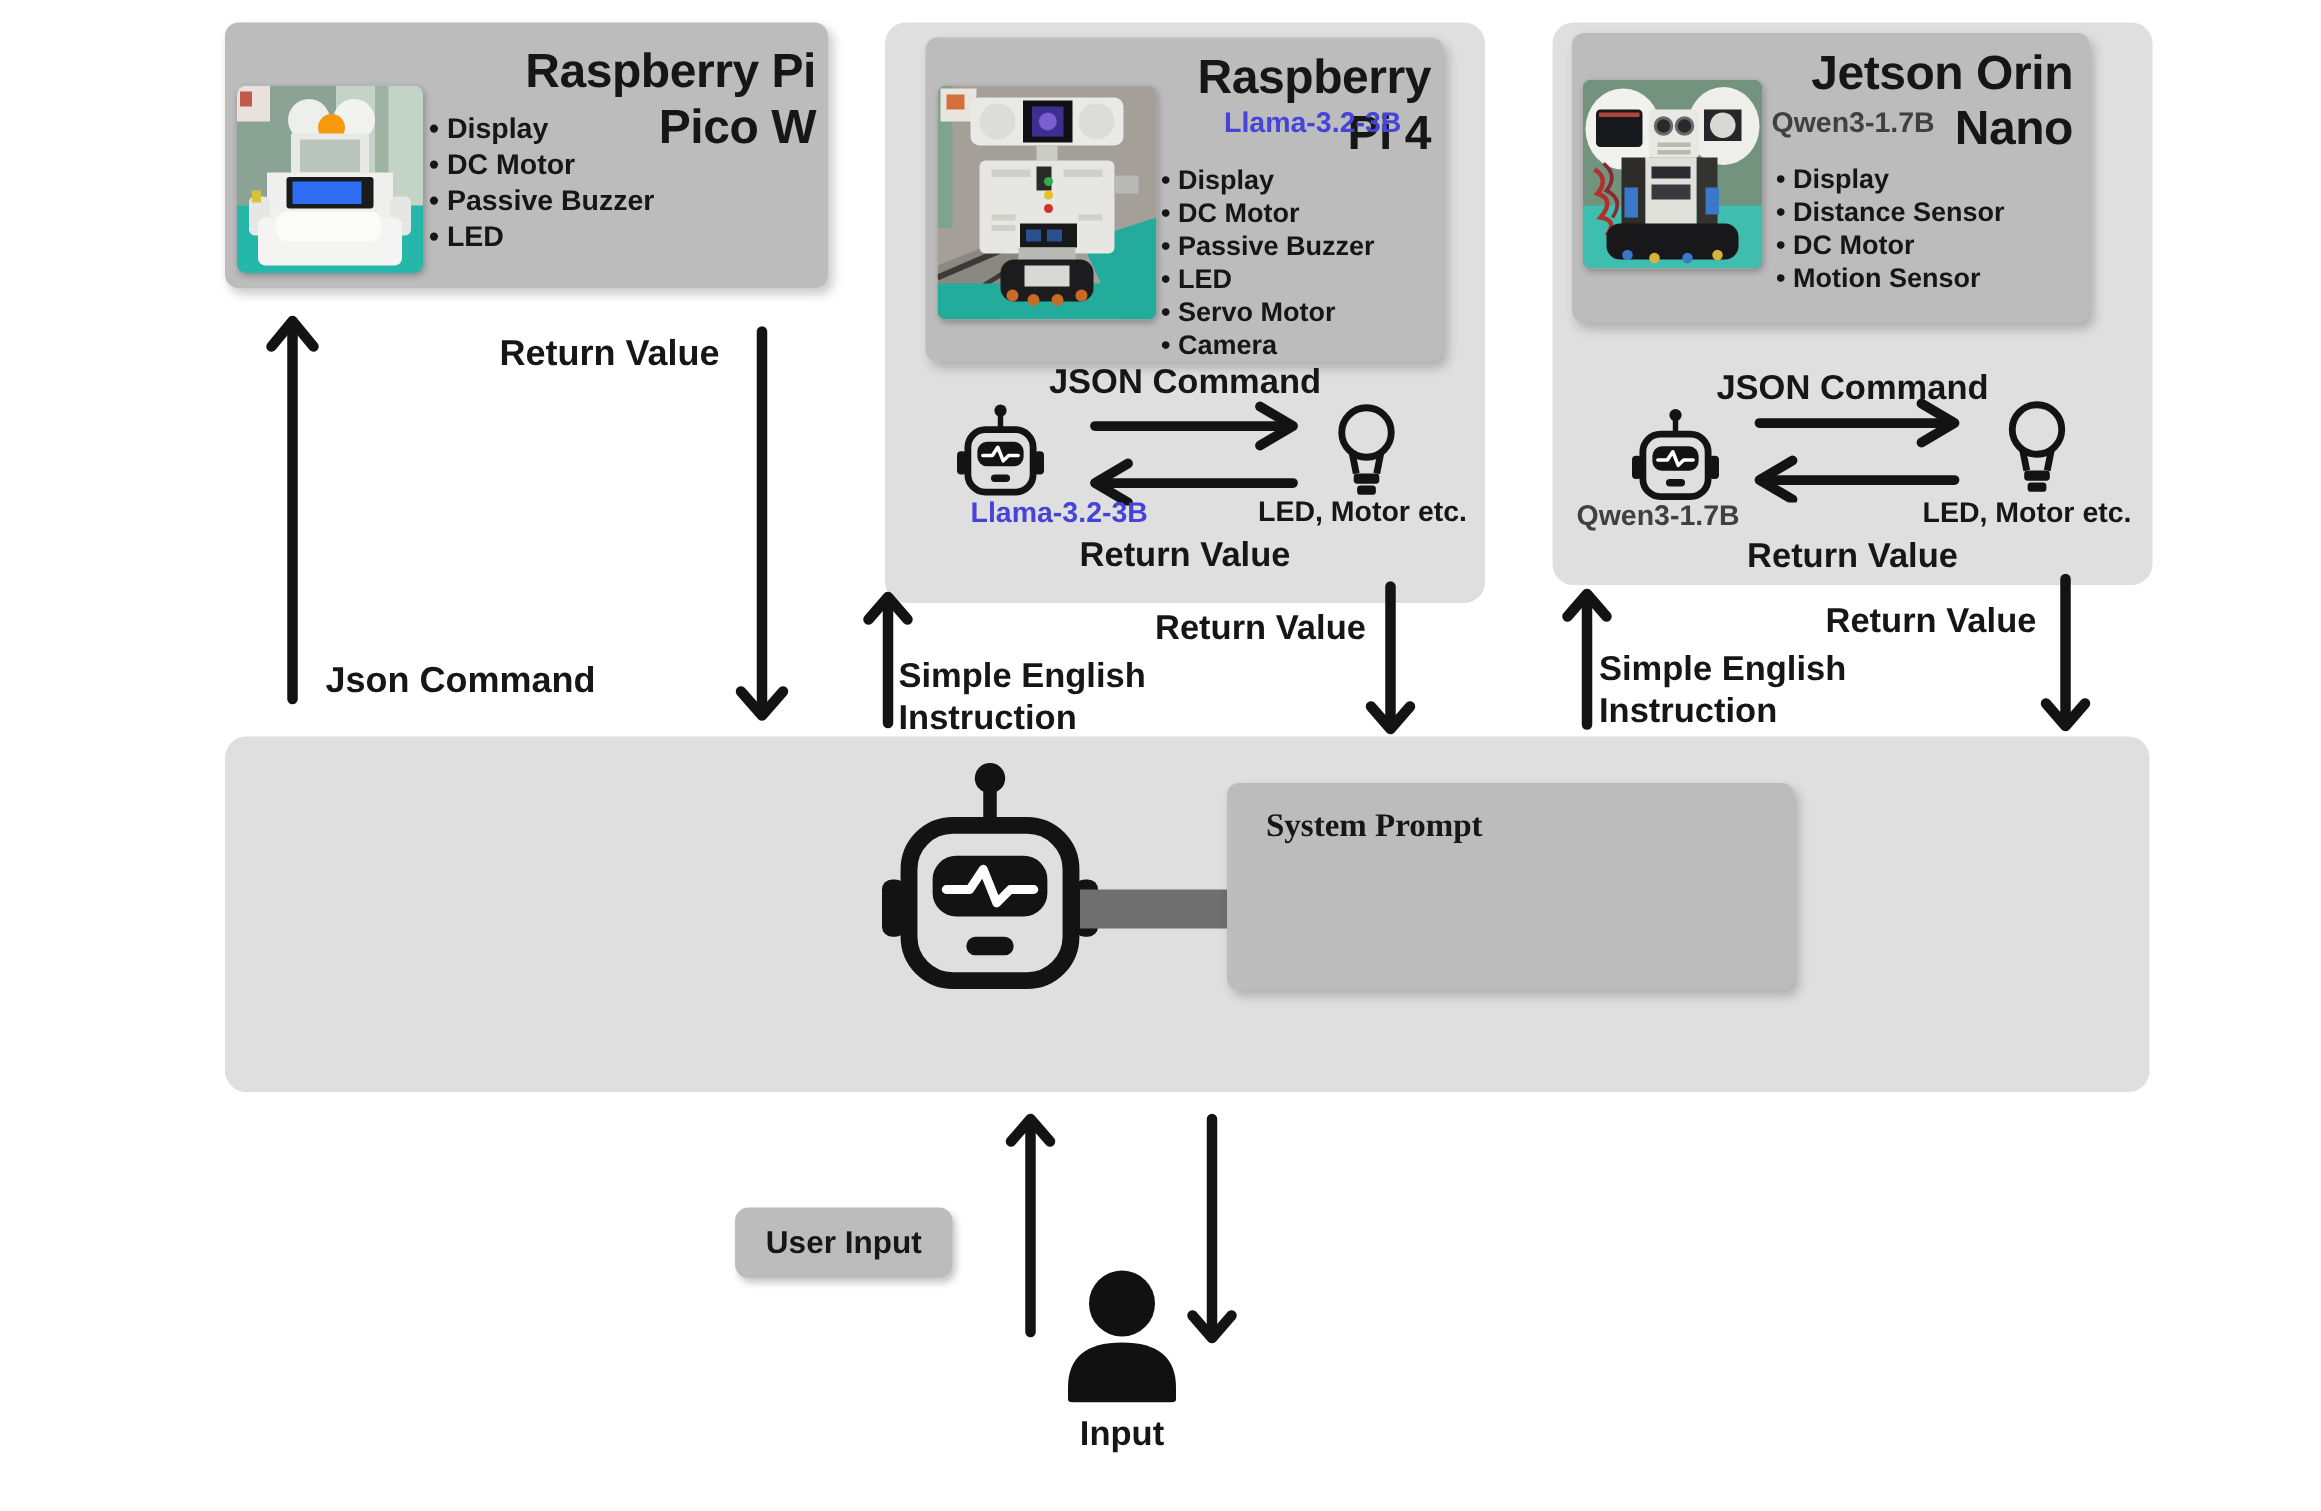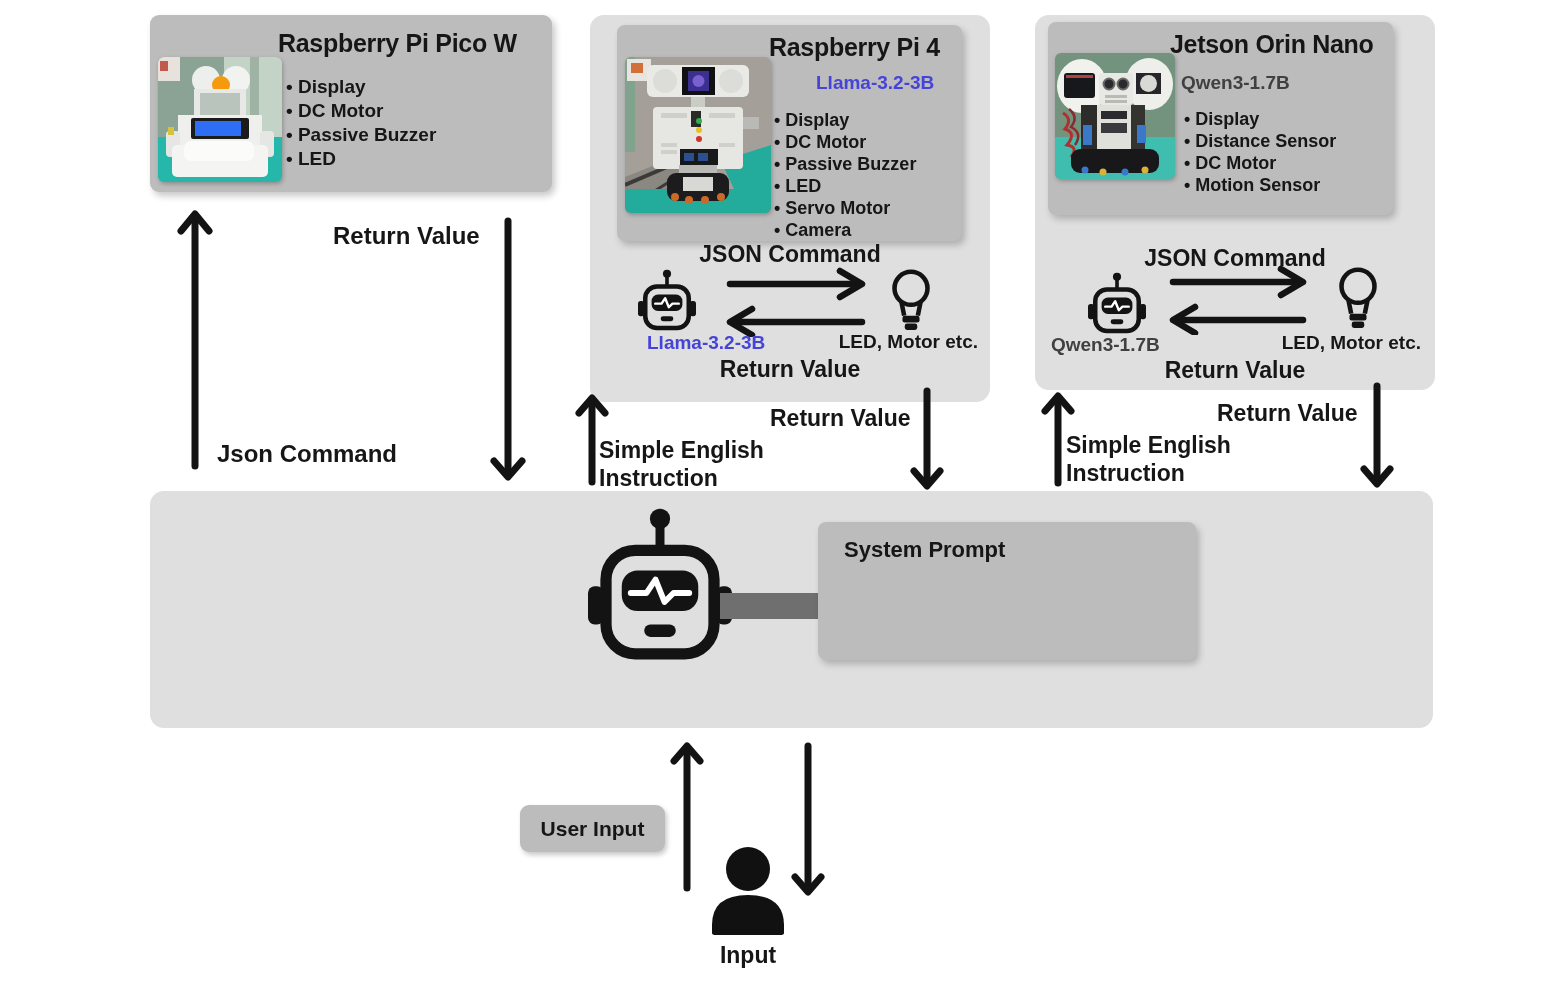--- a/index.html
+++ b/index.html
@@ -4,21 +4,21 @@
 <style>
   html,body{margin:0;padding:0;background:#ffffff;}
   .canvas{position:relative;width:1547px;height:1007px;background:#ffffff;overflow:hidden;
           font-family:"Liberation Sans", sans-serif;font-weight:bold;color:#161616;}
   .abs{position:absolute;}
   .panel{background:#dfdfdf;border-radius:14px;}
   .card{background:#bcbcbc;border-radius:9px;box-shadow:3px 4px 7px rgba(0,0,0,.22);}
   .btn{background:#bcbcbc;border-radius:9px;box-shadow:2px 3px 5px rgba(0,0,0,.22);
        display:flex;align-items:center;justify-content:center;font-size:21px;}
   .photo{border-radius:6px;overflow:hidden;box-shadow:1px 2px 4px rgba(0,0,0,.25);}
-  .dev-title{font-size:25px;text-align:left;letter-spacing:-.3px;}
+  .dev-title{font-size:32px;text-align:right;letter-spacing:-.3px;}
   .model{font-size:19px;}
   .blue{color:#4543d8;padding-left:43px;}
   .purple{color:#404040;}
   ul.features{margin:0;padding:0;list-style:none;font-size:19px;line-height:24px;}
   ul.features.tight{font-size:18px;line-height:22px;}
   ul.features li::before{content:"• ";}
   .loop-head{font-size:23px;text-align:center;}
   .loop-foot{font-size:23px;text-align:center;}
   .edge-label{font-size:23px;}
   .edge-label.big{font-size:24px;}
@@ -261,26 +261,26 @@
         <circle cx="32" cy="7" r="4.5" fill="#131313"></circle>
         <rect x="8" y="21" width="48" height="46" rx="13" fill="none" stroke="#131313" stroke-width="5"></rect>
         <rect x="0" y="37" width="7" height="17" rx="3" fill="#131313"></rect>
         <rect x="57" y="37" width="7" height="17" rx="3" fill="#131313"></rect>
         <rect x="15" y="30" width="34" height="18" rx="7" fill="#131313"></rect>
         <polyline points="19,40 26,40 30,34 34,44 38,40 45,40" fill="none" stroke="#ffffff" stroke-width="2.6" stroke-linecap="round" stroke-linejoin="round"></polyline>
         <rect x="25" y="54" width="14" height="5.5" rx="2.7" fill="#131313"></rect>
       </svg>
     </div>
     <div class="abs" style="left:570px;top:102px;width:100px;height:26px;background:#6f6f6f;"></div>
-    <div class="abs card" style="left:668px;top:31px;width:378px;height:138px;border-radius:8px;">
+    <div class="abs card" style="left:668px;top:31px;width:378px;height:138px;border-radius:8px;font-family:Liberation Serif, serif;">
       <div class="abs" style="left:26px;top:15px;font-size:22px;">System Prompt</div>
     </div>
   </div>
 
-  <div class="abs btn" style="left:520px;top:805px;width:145px;height:47px;">User Input</div>
+  <div class="abs btn" style="left:490px;top:805px;width:145px;height:47px;">User Input</div>
   <div class="abs" style="left:702px;top:843px;">
     <svg width="92" height="92" viewBox="0 0 92 92">
       <circle cx="46" cy="26" r="22" fill="#111111"></circle>
       <path d="M10,90 L10,82 Q10,52 46,52 Q82,52 82,82 L82,90 Q82,92 78,92 L14,92 Q10,92 10,90 Z" fill="#111111"></path>
     </svg>
   </div>
   <div class="abs" style="left:698px;top:942px;width:100px;text-align:center;font-size:23px;">Input</div>
 
 </div>
 

